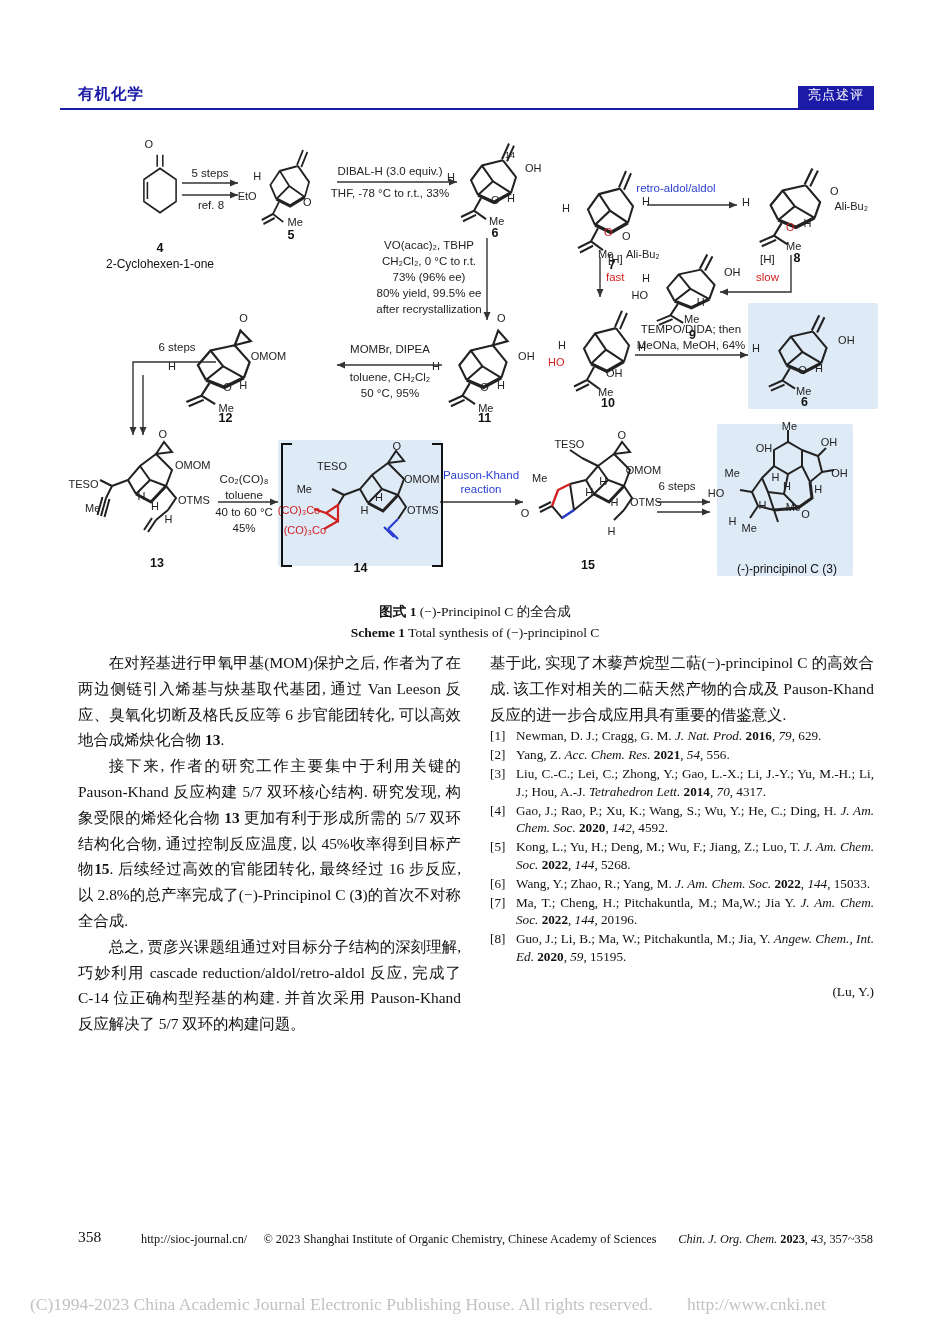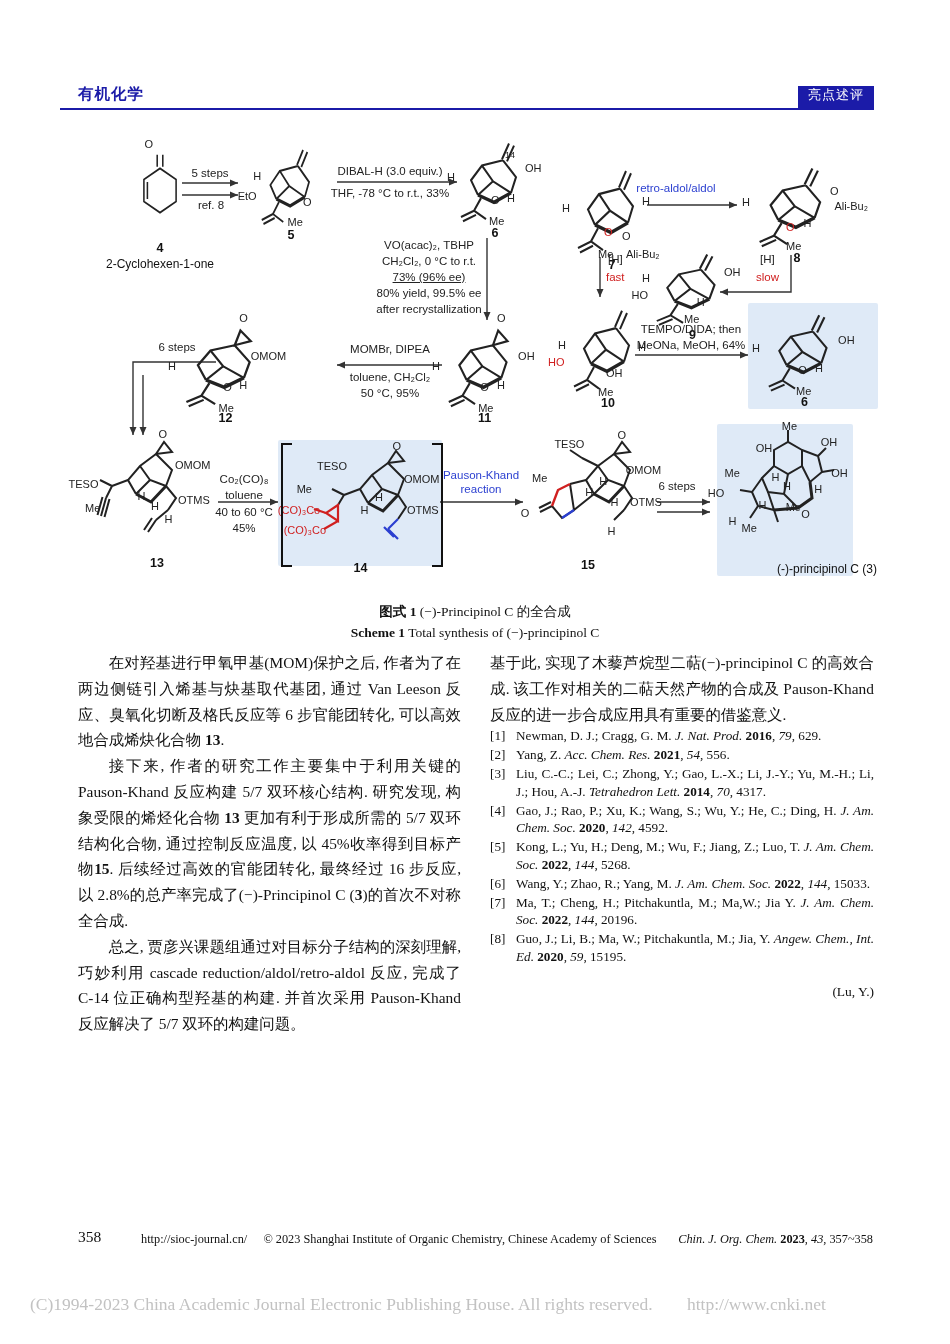--- a/index.html
+++ b/index.html
@@ -21,21 +21,21 @@
   .scheme-box{position:absolute;border:1.6px solid #333;border-radius:10px;}
   .box-title{position:absolute;top:-9px;left:50%;transform:translateX(-50%);
           background:#fff;padding:0 8px;font:12px "Liberation Sans",sans-serif;white-space:nowrap;color:#111;}
   .mol{position:absolute;}
   .mol svg{position:absolute;left:0;top:0;overflow:visible;}
   .mlabel{position:absolute;font:11px "Liberation Sans",sans-serif;color:#222;white-space:nowrap;}
   .mnum{position:absolute;left:-30px;right:-30px;text-align:center;
           font:bold 12.5px "Liberation Sans",sans-serif;color:#111;}
   .mname{position:absolute;left:-70px;right:-70px;text-align:center;
           font:12px "Liberation Sans",sans-serif;color:#111;white-space:nowrap;}
-  .mcaption{position:absolute;left:-25px;right:-25px;text-align:right;
+  .mcaption{position:absolute;left:-25px;right:-25px;text-align:center;
           font:12px "Liberation Sans",sans-serif;color:#111;white-space:nowrap;}
   .stext{position:absolute;font:11.5px "Liberation Sans",sans-serif;color:#222;
           white-space:nowrap;transform:translateX(-50%);}
   .stext.la{transform:none;}
   .bracket{position:absolute;width:9px;}
   .bracket.bl{border-left:2.2px solid #111;border-top:2.2px solid #111;border-bottom:2.2px solid #111;}
   .bracket.br{border-right:2.2px solid #111;border-top:2.2px solid #111;border-bottom:2.2px solid #111;}
 
   
   #fig-caption{position:absolute;left:0;top:601px;width:950px;text-align:center;
@@ -373,21 +373,21 @@
       <span class="mlabel" style="left: 5%; top: 62%;">H</span>
       <span class="mlabel" style="left: 15%; top: 67%;">Me</span>
       <span class="mcaption" style="top: 134px;">(-)-principinol C (3)</span>
     </div>
     <div class="stext" style="left: 150px; top: 42px;">5 steps</div>
     <div class="stext" style="left: 151px; top: 74px;">ref. 8</div>
     <div class="stext" style="left: 330px; top: 40px;">DIBAL-H (3.0 equiv.)</div>
     <div class="stext" style="left: 330px; top: 62px;">THF, -78 °C to r.t., 33%</div>
     <div class="stext" style="left: 369px; top: 114px;">VO(acac)₂, TBHP</div>
     <div class="stext" style="left: 369px; top: 130px;">CH₂Cl₂, 0 °C to r.t.</div>
-    <div class="stext" style="left: 369px; top: 146px; text-decoration: underline;">73% (96% ee)</div>
+    <div class="stext" style="left: 369px; top: 146px;">73% (96% ee)</div>
     <div class="stext" style="left: 369px; top: 162px;">80% yield, 99.5% ee</div>
     <div class="stext" style="left: 369px; top: 178px;">after recrystallization</div>
     <div class="stext" style="left: 592px; top: 57px; color: rgb(43, 63, 208); margin-left: 24px;">retro-aldol/aldol</div>
     <div class="stext la" style="left: 548px; top: 128px;">[H]</div>
     <div class="stext la" style="left: 546px; top: 146px; color: rgb(208, 32, 32);">fast</div>
     <div class="stext la" style="left: 700px; top: 128px;">[H]</div>
     <div class="stext la" style="left: 696px; top: 146px; color: rgb(208, 32, 32);">slow</div>
     <div class="stext" style="left: 631px; top: 198px;">TEMPO/DIDA; then</div>
     <div class="stext" style="left: 631px; top: 214px;">MeONa, MeOH, 64%</div>
     <div class="stext" style="left: 330px; top: 218px;">MOMBr, DIPEA</div>

